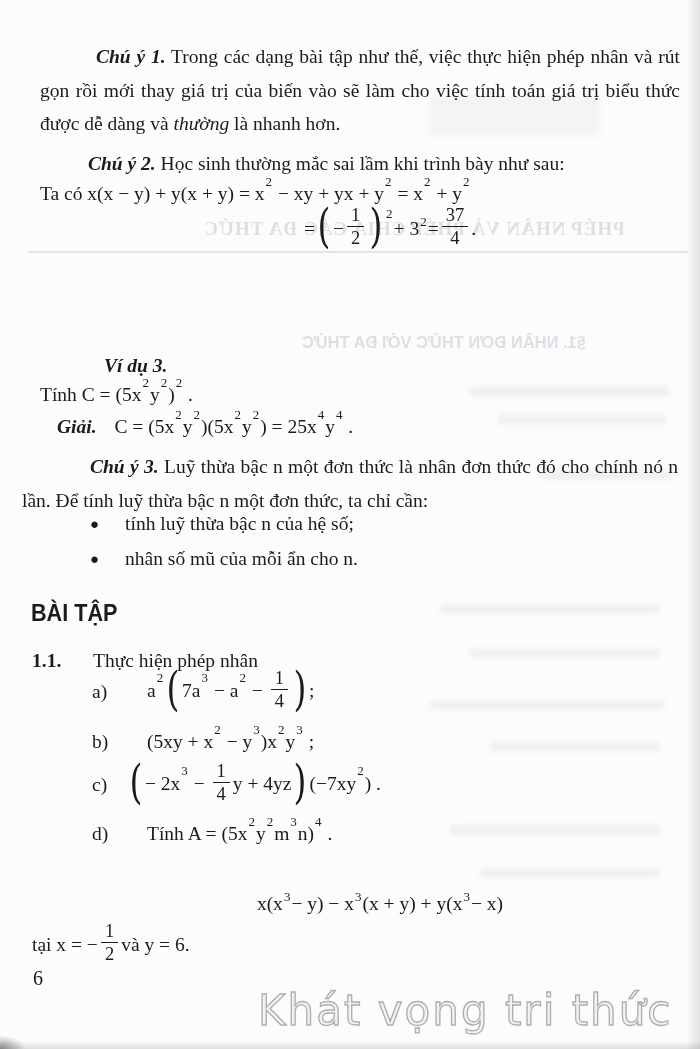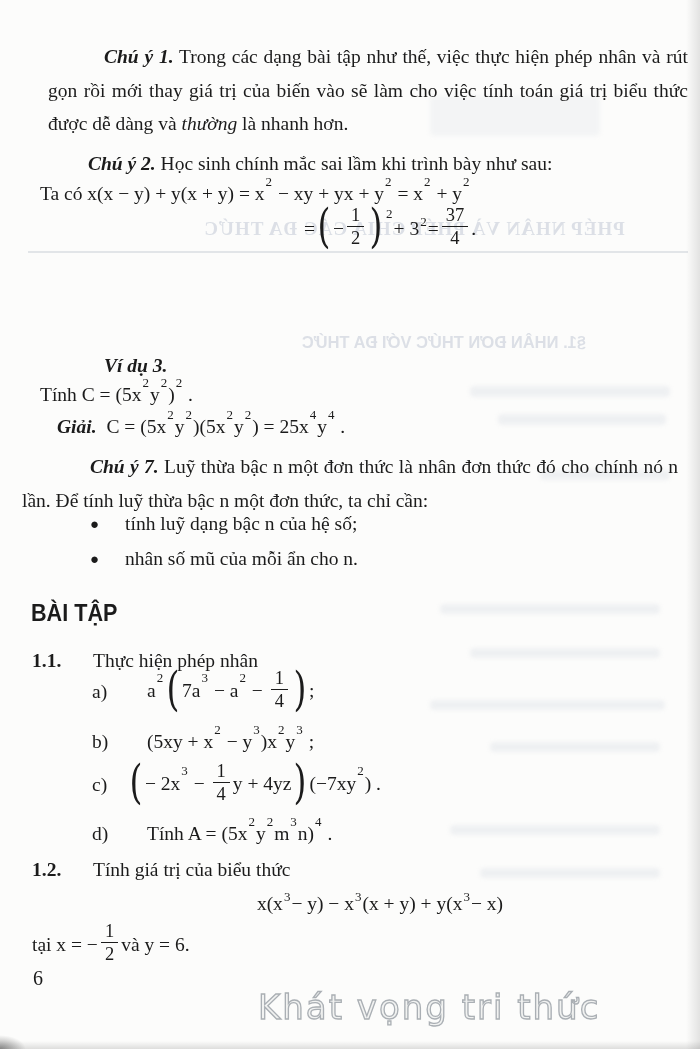--- a/index.html
+++ b/index.html
@@ -22,21 +22,21 @@
     background:radial-gradient(ellipse at left bottom,rgba(60,60,60,.55),rgba(60,60,60,0) 70%);}
   .faint-rule{position:absolute;height:2px;background:#dadde2;opacity:.75;}
   .smudge{position:absolute;background:#ccd3dc;opacity:.28;filter:blur(2px);border-radius:4px;}
   .flip{position:absolute;transform:scaleX(-1);color:#c2c9d5;opacity:.55;
     filter:blur(.5px);font-weight:bold;white-space:nowrap;}
   
   .wm{position:absolute;z-index:1;color:rgba(150,155,160,0.10);
     -webkit-text-stroke:1.6px #a2a7ac;white-space:nowrap;}
   .wm-brand{font-family:"DejaVu Serif",serif;font-size:88px;line-height:1;
     letter-spacing:-1px;top:912px;left:142px;}
-  .wm-slogan{font-family:"DejaVu Sans","Liberation Sans",sans-serif;font-size:34px;
+  .wm-slogan{font-family:"DejaVu Sans","Liberation Sans",sans-serif;font-size:42px;
     line-height:1;top:990px;left:258px;letter-spacing:2px;-webkit-text-stroke:1.3px #aaafb4;}
   
   .blk{position:absolute;z-index:2;}
   .para{width:640px;text-align:justify;margin:0;}
   .indent{text-indent:56px;}
   .lbl{font-weight:bold;font-style:italic;}
   .math{white-space:nowrap;}
   sup{font-size:13px;line-height:0;position:relative;top:-7px;margin:0 1px;}
   .bigp + sup{top:-15px;}
   .frac{display:inline-flex;flex-direction:column;align-items:center;
@@ -71,28 +71,28 @@
   <div class="smudge" style="top:470px;left:540px;width:130px;height:10px;"></div>
   <div class="smudge" style="top:604px;left:440px;width:220px;height:10px;"></div>
   <div class="smudge" style="top:648px;left:470px;width:190px;height:10px;"></div>
   <div class="smudge" style="top:700px;left:430px;width:235px;height:10px;"></div>
   <div class="smudge" style="top:742px;left:490px;width:170px;height:10px;"></div>
   <div class="smudge" style="top:825px;left:450px;width:210px;height:10px;"></div>
   <div class="smudge" style="top:868px;left:480px;width:180px;height:10px;"></div>
 
   <div class="wm wm-slogan">Khát vọng tri thức</div>
 
-  <p class="blk para indent" style="top:40px;left:48px;">
+  <p class="blk para indent" style="top:40px;left:40px;">
     <span class="lbl">Chú ý 1.</span>
     <span>Trong các dạng bài tập như thế, việc thực hiện phép nhân và rút gọn rồi mới thay giá trị của biến vào sẽ làm cho việc tính toán giá trị biểu thức được dễ dàng và </span><i>thường</i><span> là nhanh hơn.</span>
   </p>
 
   <p class="blk para indent" style="top:147px;left:32px;">
     <span class="lbl">Chú ý 2.</span>
-    <span>Học sinh chính mắc sai lầm khi trình bày như sau:</span>
+    <span>Học sinh thường mắc sai lầm khi trình bày như sau:</span>
   </p>
 
   <div class="blk math" style="top:177px;left:40px;text-align:center;"><span>Ta có  x(x − y) + y(x + y)  =  x</span><sup>2</sup><span> − xy + yx + y</span><sup>2</sup><span>  =  x</span><sup>2</sup><span> + y</span><sup>2</sup></div>
 
   <div class="blk math center-eq" style="top:200px;height:58px;padding-left:40px;">
       <span>= </span>
       <span class="bigp">(</span>
       <span>− </span>
       <span class="frac">
         <span class="num">1</span>
@@ -108,31 +108,31 @@
         <span class="den">4</span>
       </span>
       <span> .</span>
     </div>
 
 
   <div class="blk lbl" style="top:349px;left:90px;margin-left:14px;">Ví dụ 3.</div>
   <div class="blk math" style="top:378px;left:40px;"><span>Tính C = (5x</span><sup>2</sup><span>y</span><sup>2</sup><span>)</span><sup>2</sup><span> .</span></div>
   <div class="blk" style="top:410px;left:57px;">
     <span class="lbl">Giải.</span>
-    <span class="math" style="margin-left:5px;"><span>C = (5x</span><sup>2</sup><span>y</span><sup>2</sup><span>)(5x</span><sup>2</sup><span>y</span><sup>2</sup><span>) = 25x</span><sup>4</sup><span>y</span><sup>4</sup><span> .</span></span>
+    <span class="math" style="margin-left:13px;"><span>C = (5x</span><sup>2</sup><span>y</span><sup>2</sup><span>)(5x</span><sup>2</sup><span>y</span><sup>2</sup><span>) = 25x</span><sup>4</sup><span>y</span><sup>4</sup><span> .</span></span>
   </div>
 
   <p class="blk para" style="top:450px;left:22px;width:656px;text-indent:68px;">
-    <span class="lbl">Chú ý 7.</span>
+    <span class="lbl">Chú ý 3.</span>
     <span>Luỹ thừa bậc n một đơn thức là nhân đơn thức đó cho chính nó n lần. Để tính luỹ thừa bậc n một đơn thức, ta chỉ cần:</span>
   </p>
   <div class="blk bullets" style="top:506px;left:90px;">
     <div class="bi">
       <span class="dot">●</span>
-      <span>tính luỹ dạng bậc n của hệ số;</span>
+      <span>tính luỹ thừa bậc n của hệ số;</span>
     </div>
     <div class="bi">
       <span class="dot">●</span>
       <span>nhân số mũ của mỗi ẩn cho n.</span>
     </div>
   </div>
 
   <div class="blk heading-sans" style="top:596px;left:31px;">BÀI TẬP</div>
 
   <div class="blk row" style="top:644px;left:32px;">
@@ -156,24 +156,20 @@
     <span class="math" style="margin-left:-20px;"><span class="bigp">(</span><span>− 2x</span><sup>3</sup><span> − </span><span class="frac">
           <span class="num">1</span>
           <span class="den">4</span>
         </span><span>y + 4yz</span><span class="bigp">)</span><span>(−7xy</span><sup>2</sup><span>) .</span></span>
   </div>
   <div class="blk itemrow" style="top:816px;left:92px;height:36px;">
     <span class="itemlbl">d)</span>
     <span class="math"><span>Tính A = (5x</span><sup>2</sup><span>y</span><sup>2</sup><span>m</span><sup>3</sup><span>n)</span><sup>4</sup><span> .</span></span>
   </div>
 
-  <div class="blk row" style="top:853px;left:32px;">
-    <span class="exnum">1.2.</span>
-    <span>Tính giá trị của biểu thức</span>
-  </div>
   <div class="blk math center-eq" style="top:886px;height:36px;padding-left:30px;">
       <span>x(x</span>
       <sup>3</sup>
       <span> − y) − x</span>
       <sup>3</sup>
       <span>(x + y) + y(x</span>
       <sup>3</sup>
       <span> − x)</span>
     </div>
   <div class="blk math" style="top:916px;left:32px;display:flex;align-items:center;height:58px;">

